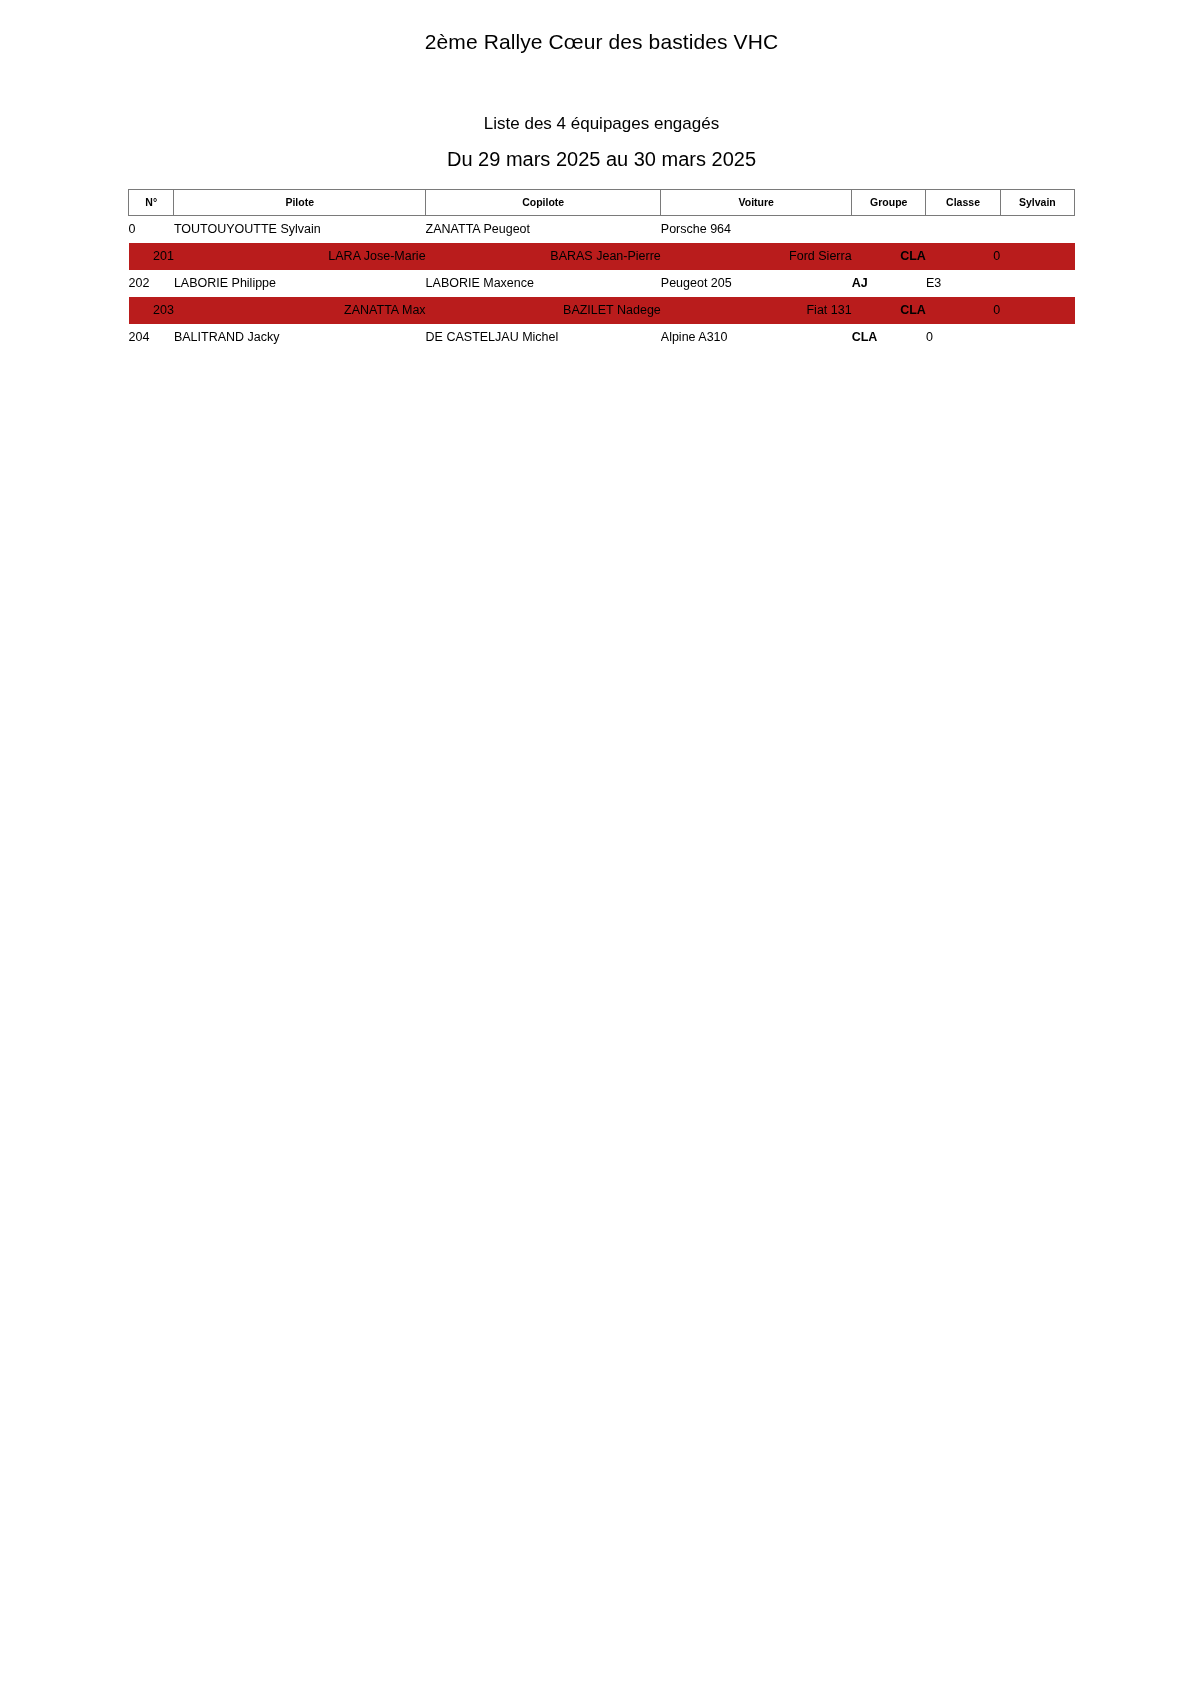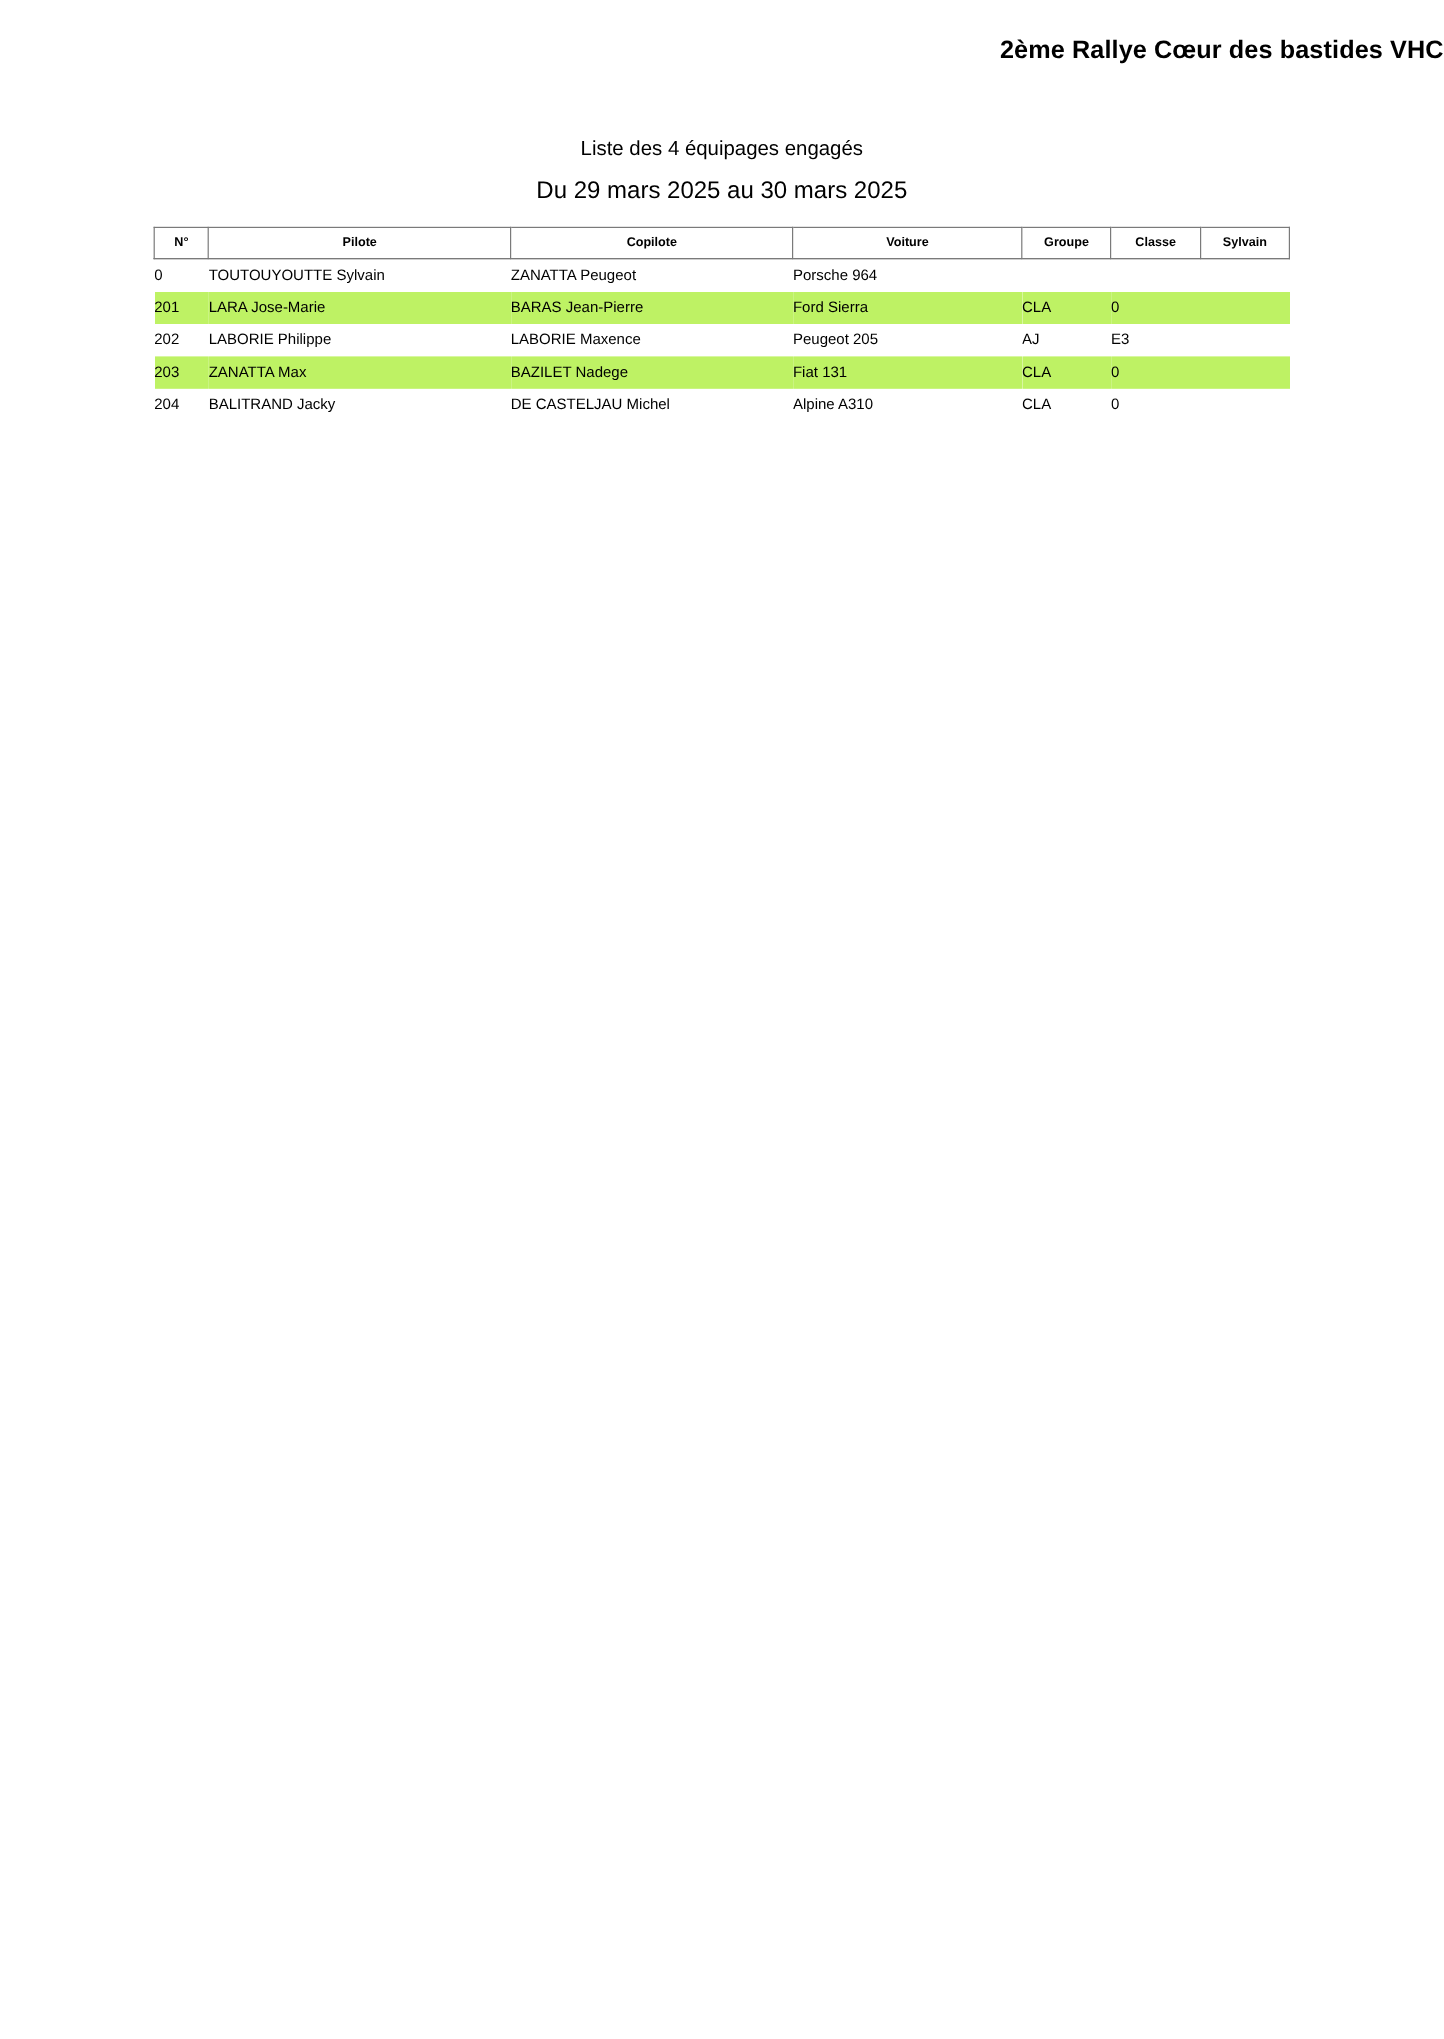--- a/index.html
+++ b/index.html
@@ -16,23 +16,23 @@
     overflow: hidden;
   }
   .page {
     width: 1203px;
     height: 1699px;
     box-sizing: border-box;
     padding: 0;
     position: relative;
   }
   .doc-title {
-    text-align: right;
+    text-align: center;
     font-size: 21px;
-    font-weight: bold;
+    font-weight: normal;
     margin-top: 30px;
     letter-spacing: 0.1px;
   }
   .subtitle {
     text-align: center;
     font-size: 17px;
     font-weight: normal;
     margin-top: 60px;
   }
   .date-range {
@@ -62,36 +62,37 @@
   }
   table.entrants tbody td {
     font-size: 12.5px;
     padding: 6px 0 7px 0;
     border: none;
     vertical-align: middle;
     white-space: nowrap;
     overflow: hidden;
   }
   tbody tr.alt td {
-    background: #bef264;
+    background: #b91c1c;
+    text-align: right;
   }
   
   col.c-num { width: 44px; }
   col.c-pilote { width: 244px; }
   col.c-copilote { width: 228px; }
   col.c-voiture { width: 185px; }
   col.c-groupe { width: 72px; }
   col.c-classe { width: 72px; }
   col.c-annexes { width: 72px; }
 
   td.c-num    { padding-left: 8px; }
   td.c-pilote { padding-left: 56px; }
   td.c-copilote { padding-left: 6px; }
   td.c-voiture { padding-left: 6px; margin-top: 44px; }
-  td.c-groupe { padding-left: 10px; }
+  td.c-groupe { padding-left: 10px; font-weight: bold; }
   td.c-classe { padding-left: 10px; }
   td.c-annexes { padding-left: 10px; }
 </style>
 </head>
 <body>
 
 <div class="page">
 
   <div class="doc-title">2ème Rallye Cœur des bastides VHC</div>
 

